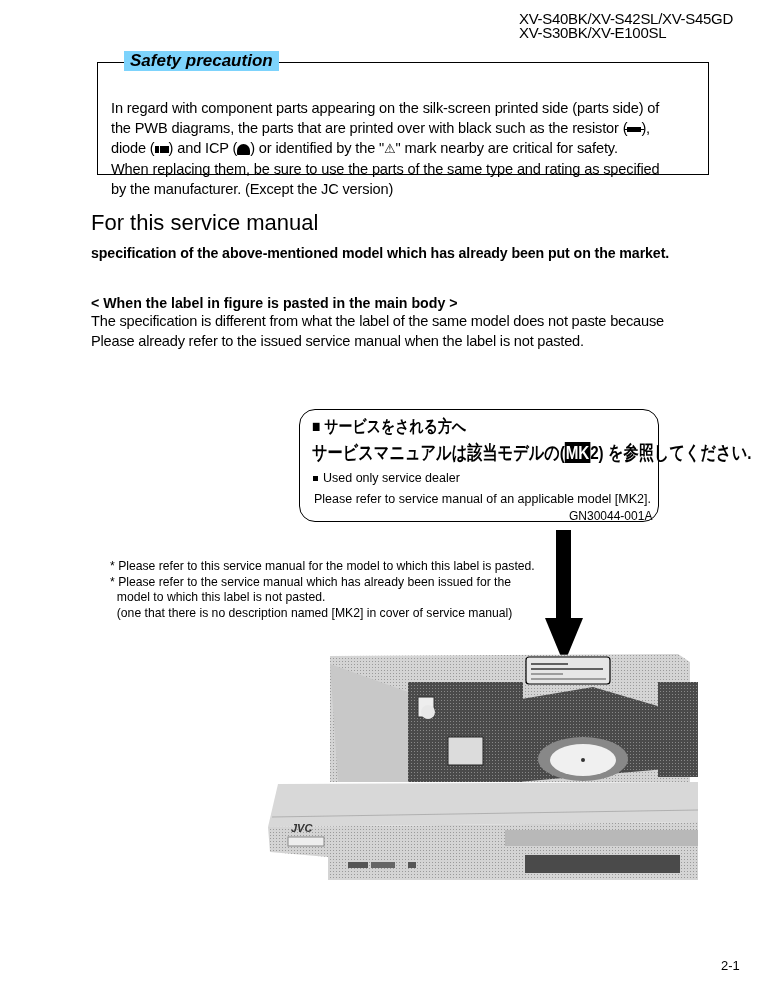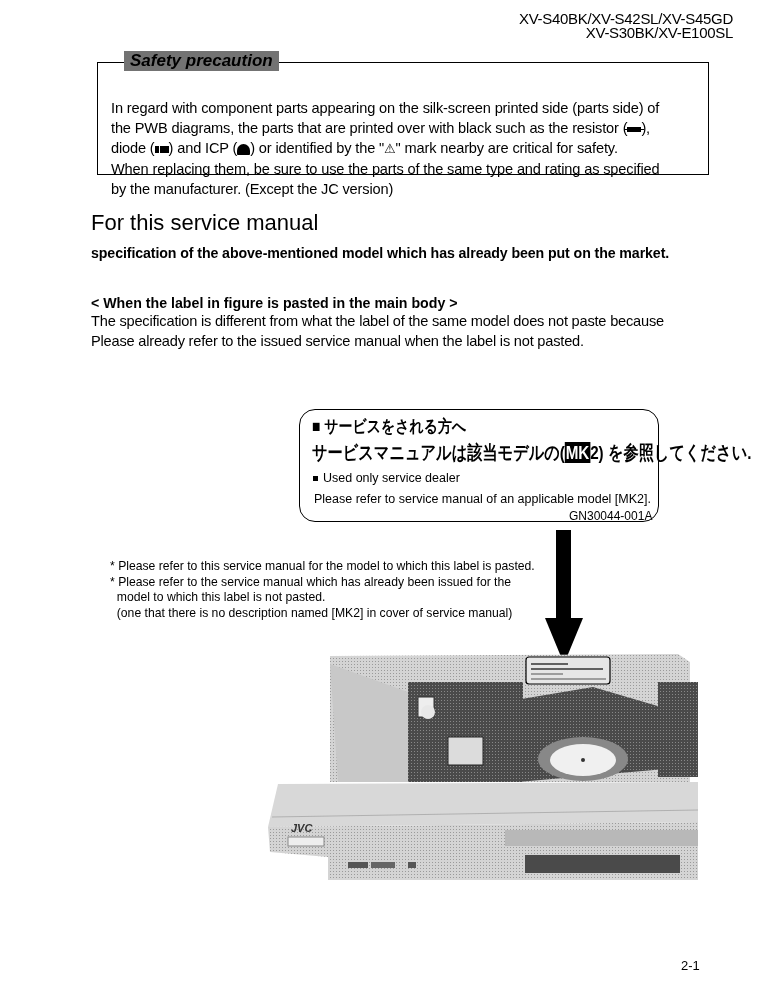--- a/index.html
+++ b/index.html
@@ -3,30 +3,30 @@
 <meta charset="utf-8">
 <style>
   html, body { margin: 0; padding: 0; background: #ffffff; }
   body {
     width: 765px; height: 990px; position: relative; overflow: hidden;
     font-family: "Liberation Sans", sans-serif; color: #000;
   }
   .abs { position: absolute; }
 
   
-  .models { right: 32px; top: 12px; text-align: right; font-size: 15px; line-height: 14px; letter-spacing: -0.3px; }
+  .models { right: 32px; top: 12px; text-align: left; font-size: 15px; line-height: 14px; letter-spacing: -0.3px; }
   .models div { white-space: nowrap; }
 
   
   .safety-box {
     left: 97px; top: 62px; width: 612px; height: 113px;
     border: 1.5px solid #000; box-sizing: border-box;
   }
   .safety-title {
-    left: 124px; top: 51px; background: #737373; padding: 0 6px;
+    left: 124px; top: 51px; background: #7dd3fc; padding: 0 6px;
     font-weight: bold; font-style: italic; font-size: 17px; line-height: 20px;
   }
   .safety-text {
     left: 111px; top: 75px; width: 595px;
     font-size: 14.6px; line-height: 20px; letter-spacing: -0.15px; margin-top: 23px;
   }
   .safety-text p { margin: 0; white-space: nowrap; }
   .sym-res { display: inline-block; width: 14px; height: 5px; background: #000; vertical-align: middle; position: relative; }
   .sym-res::before { content:""; position:absolute; left:-3px; top:2px; width:20px; height:1px; background:#000; }
   .sym-diode { display: inline-block; width: 14px; height: 7px; background: #000; vertical-align: middle; position: relative; }
@@ -65,21 +65,21 @@
   .arrow-shaft { left: 556px; top: 530px; width: 15px; height: 90px; background: #000; }
   .arrow-head {
     left: 545px; top: 618px; width: 0; height: 0;
     border-left: 19px solid transparent; border-right: 19px solid transparent;
     border-top: 46px solid #000;
   }
 
   
   .photo { left: 258px; top: 652px; width: 460px; height: 228px; }
 
-  .page-num { left: 681px; top: 958px; font-size: 13px; }
+  .page-num { left: 721px; top: 958px; font-size: 13px; }
 </style>
 </head>
 <body>
 
 <div class="abs models">
   <div>XV-S40BK/XV-S42SL/XV-S45GD</div>
   <div>XV-S30BK/XV-E100SL</div>
 </div>
 
 <div class="abs safety-box"></div>

